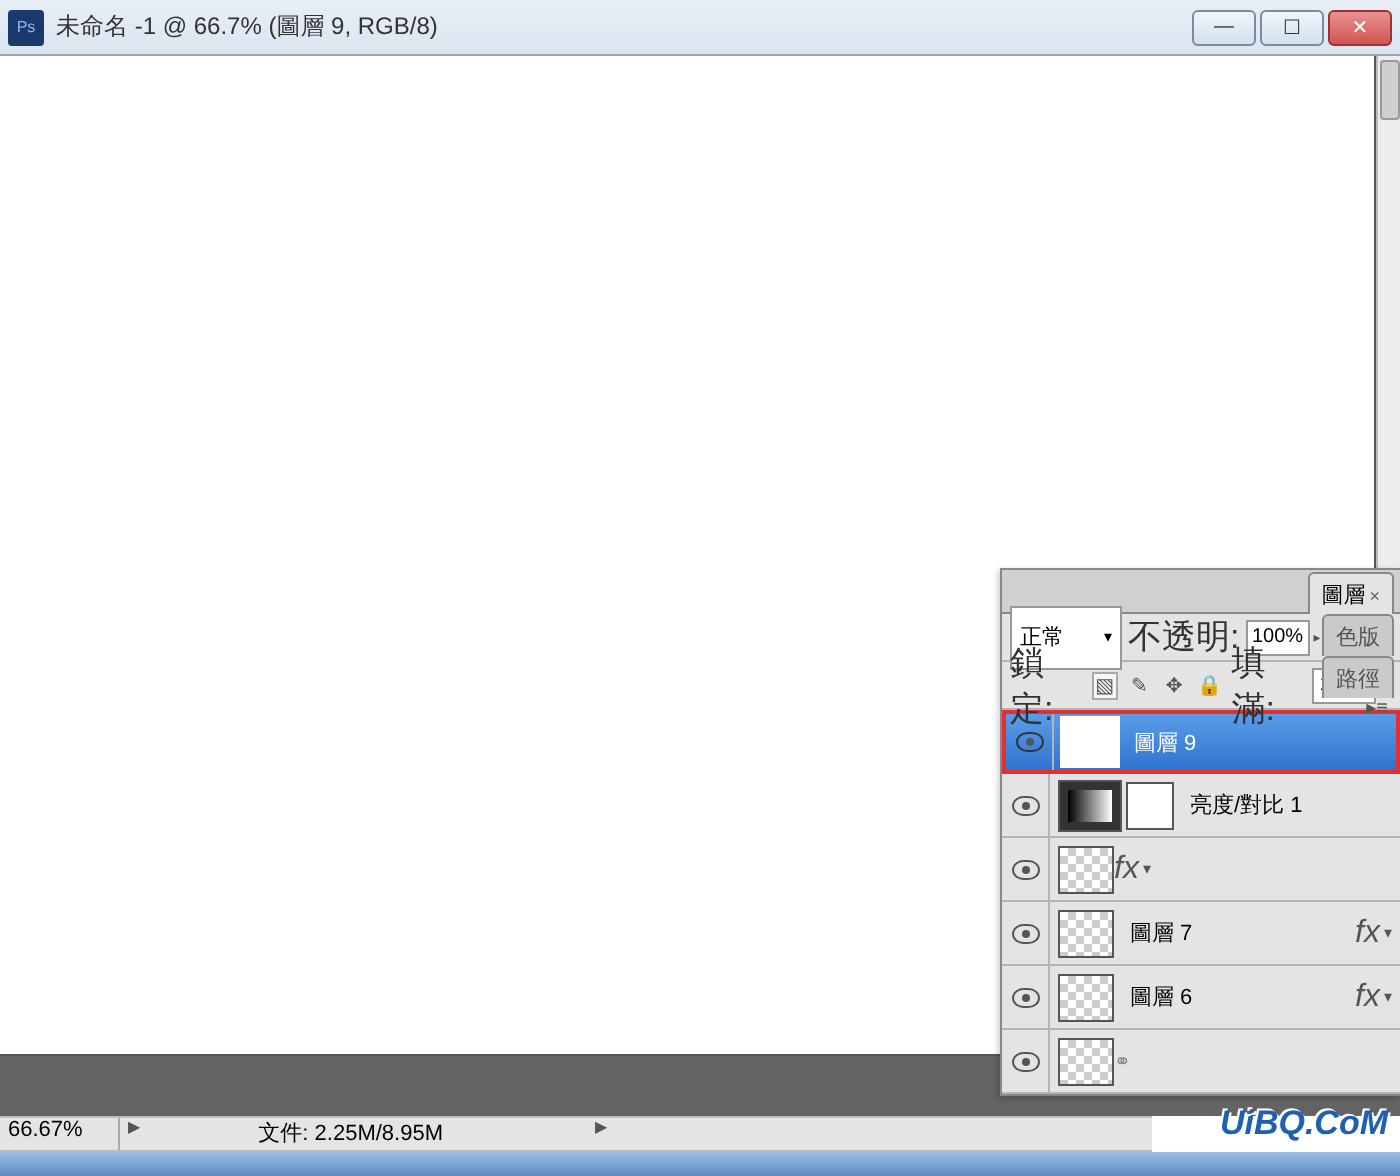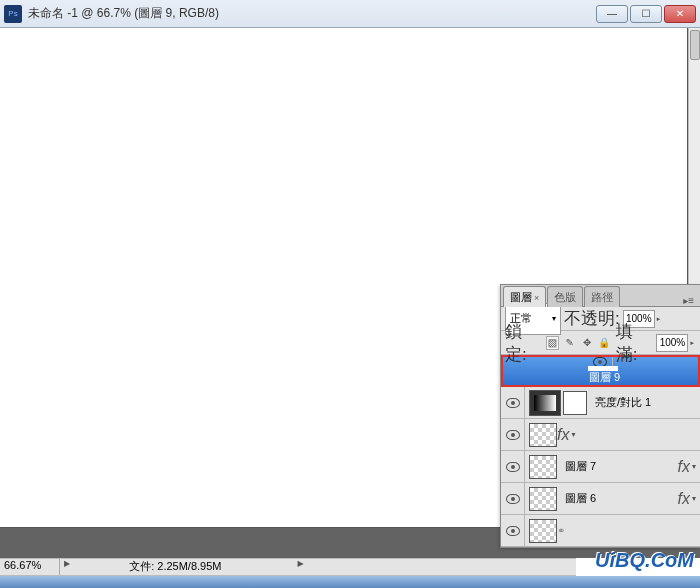--- a/index.html
+++ b/index.html
@@ -23,62 +23,62 @@
 .doc-status .zoom { width: 60px; padding: 0 4px; border-right:1px solid #aaa; }
 .doc-status .spacer { width:12px; }
 .doc-status .tri { font-size:8px; color:#555; padding:0 4px; }
 .doc-status .info { padding: 0 6px; margin-left: 37px; }
 .doc-status .tri2 { font-size:8px; color:#555; padding:0 2px; margin-left: 68px;}
 
 .thin-grad { position:absolute; left:0; bottom:0; width:700px; height:12px; background:linear-gradient(#9cc0e6,#5d8abf); }
 
 
 .panel { position: absolute; right: 0; top: 284px; width: 200px; background: #e4e4e4; border: 1px solid #888; border-right: none; box-shadow: -1px 1px 3px rgba(0,0,0,0.2); font-size: 11px; }
-.tabs { display:flex; align-items:flex-end; height: 22px; background:#d0d0d0; border-bottom:1px solid #888; padding: 0 2px; }
+.tabs { display:flex; align-items:flex-end; height: 22px; background:#d0d0d0; border-bottom:1px solid #888; padding: 0 2px; flex-direction: column; }
 .tab { padding: 3px 6px 2px; background:#e4e4e4; border:1px solid #888; border-bottom:none; margin-right:1px; border-radius:3px 3px 0 0; font-size:11px; position:relative; top:1px; }
 .tab.inactive { background:#cacaca; color:#555; }
 .tab .x { margin-left:2px; font-size:9px; color:#666; }
 .panel-menu { margin-left:auto; padding: 0 4px; font-size: 10px; color:#555;}
 
 .controls-row { display:flex; align-items:center; height: 24px; padding: 0 4px; border-bottom:1px solid #b5b5b5; gap:3px; }
 .dropdown { display:flex; align-items:center; height:32px; background:#fff; border:1px solid #999; padding: 0 4px; font-size:11px; }
 .dropdown .arrow { margin-left: 20px; font-size:8px; }
 .label-sm { font-size:17px; color:#333; }
 .pct-box { width:32px; height:18px; background:#fff; border:1px solid #999; display:flex; align-items:center; justify-content:center; font-size:10px; }
 .pct-wrap { display:flex; align-items:center; }
 .tri-sm { font-size:7px; padding:0 2px; color:#555; }
 
 .lock-row { display:flex; align-items:center; height: 24px; padding: 0 4px; border-bottom:1px solid #b5b5b5; gap:4px; }
 .lock-icon { width:14px; height:14px; display:flex; align-items:center; justify-content:center; font-size:10px; color:#555; border:1px solid transparent; }
 .lock-icon.box { border:1px solid #aaa; background:#f5f5f5; }
 
 .layers { }
 .layer-row { display:flex; align-items:center; height: 32px; border-bottom:1px solid #b5b5b5; background:#e4e4e4; }
-.layer-row.selected { background: linear-gradient(#5a9de8,#2f73cf); color:#fff;flex-direction:column; }
+.layer-row.selected { background: linear-gradient(#5a9de8,#2f73cf); color:#fff; }
 .red-box { border:2px solid #e03030; }
 .eye-col { width:24px; height:100%; display:flex; align-items:center; justify-content:center; border-right:1px solid #b5b5b5; }
 .eye { width:14px; height:10px; border:1px solid #555; border-radius: 50%/60%; position:relative; }
 .eye::after { content:""; position:absolute; width:4px; height:4px; background:#555; border-radius:50%; left:4px; top:2px; }
 .layer-row.selected .eye { border-color:#333; }
 .thumb-box { width:28px; height:24px; background:#fff; border:1px solid #555; margin-left:4px; position:relative; }
 .thumb-box.checker { background-image:
   linear-gradient(45deg,#ccc 25%,transparent 25%),
   linear-gradient(-45deg,#ccc 25%,transparent 25%),
   linear-gradient(45deg,transparent 75%,#ccc 75%),
   linear-gradient(-45deg,transparent 75%,#ccc 75%);
   background-size:8px 8px; background-position:0 0,0 4px,4px -4px,-4px 0; }
 .thumb-selected { outline:2px solid #fff; outline-offset:-1px; }
 .layer-name { margin-left: 8px; font-size:11px; flex:1; }
 .fx-badge { font-size:16px; font-style:italic; color:#555; margin-right:2px; }
 .fx-arrow { font-size:8px; color:#555; margin-right:4px; }
 .adj-thumb { width:32px; height:26px; border:1px solid #555; margin-left:4px; background:#333; position:relative; }
 .adj-thumb::after { content:""; position:absolute; left:4px; top:4px; width:22px; height:16px; background: linear-gradient(90deg,#000,#fff); }
 .mask-thumb { width:24px; height:24px; background:#fff; border:1px solid #555; margin-left:2px; }
 
-.watermark { position:absolute; right:6px; bottom:16px; font-size:20px; font-weight:bold; font-style:italic; color:#2060b0; text-shadow:1px 1px 0 #fff, -1px -1px 0 #fff; letter-spacing:0; z-index: 50; font-family: Arial, sans-serif; }
+.watermark { position:absolute; right:6px; bottom:16px; font-size:17px; font-weight:bold; font-style:italic; color:#2060b0; text-shadow:1px 1px 0 #fff, -1px -1px 0 #fff; letter-spacing:0; z-index: 50; font-family: Arial, sans-serif; }
 </style>
 </head>
 <body>
 
 <div class="titlebar">
   <div class="app-icon">Ps</div>
   <span>未命名 -1 @ 66.7% (圖層 9, RGB/8)</span>
   <div class="win-controls">
     <div class="win-btn">—</div>
     <div class="win-btn">☐</div>

